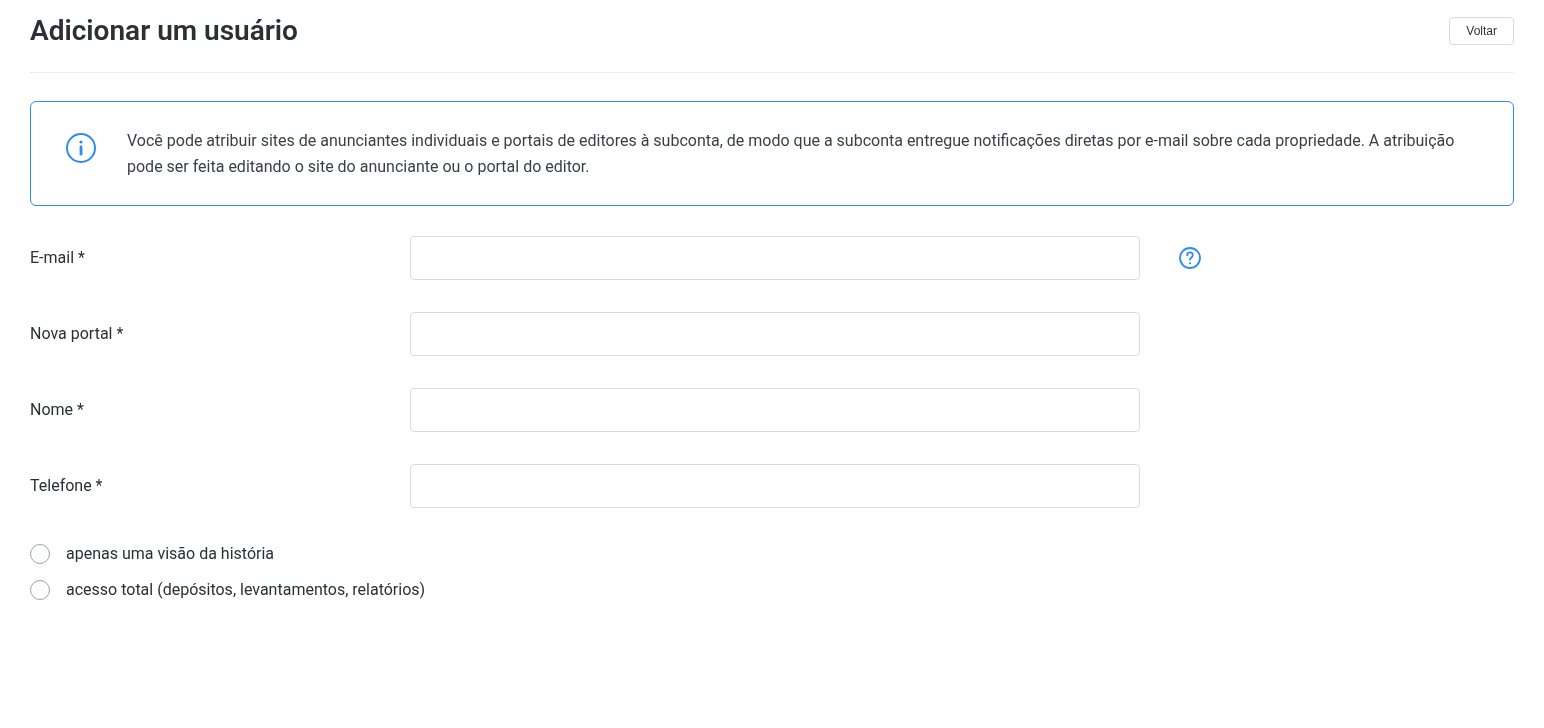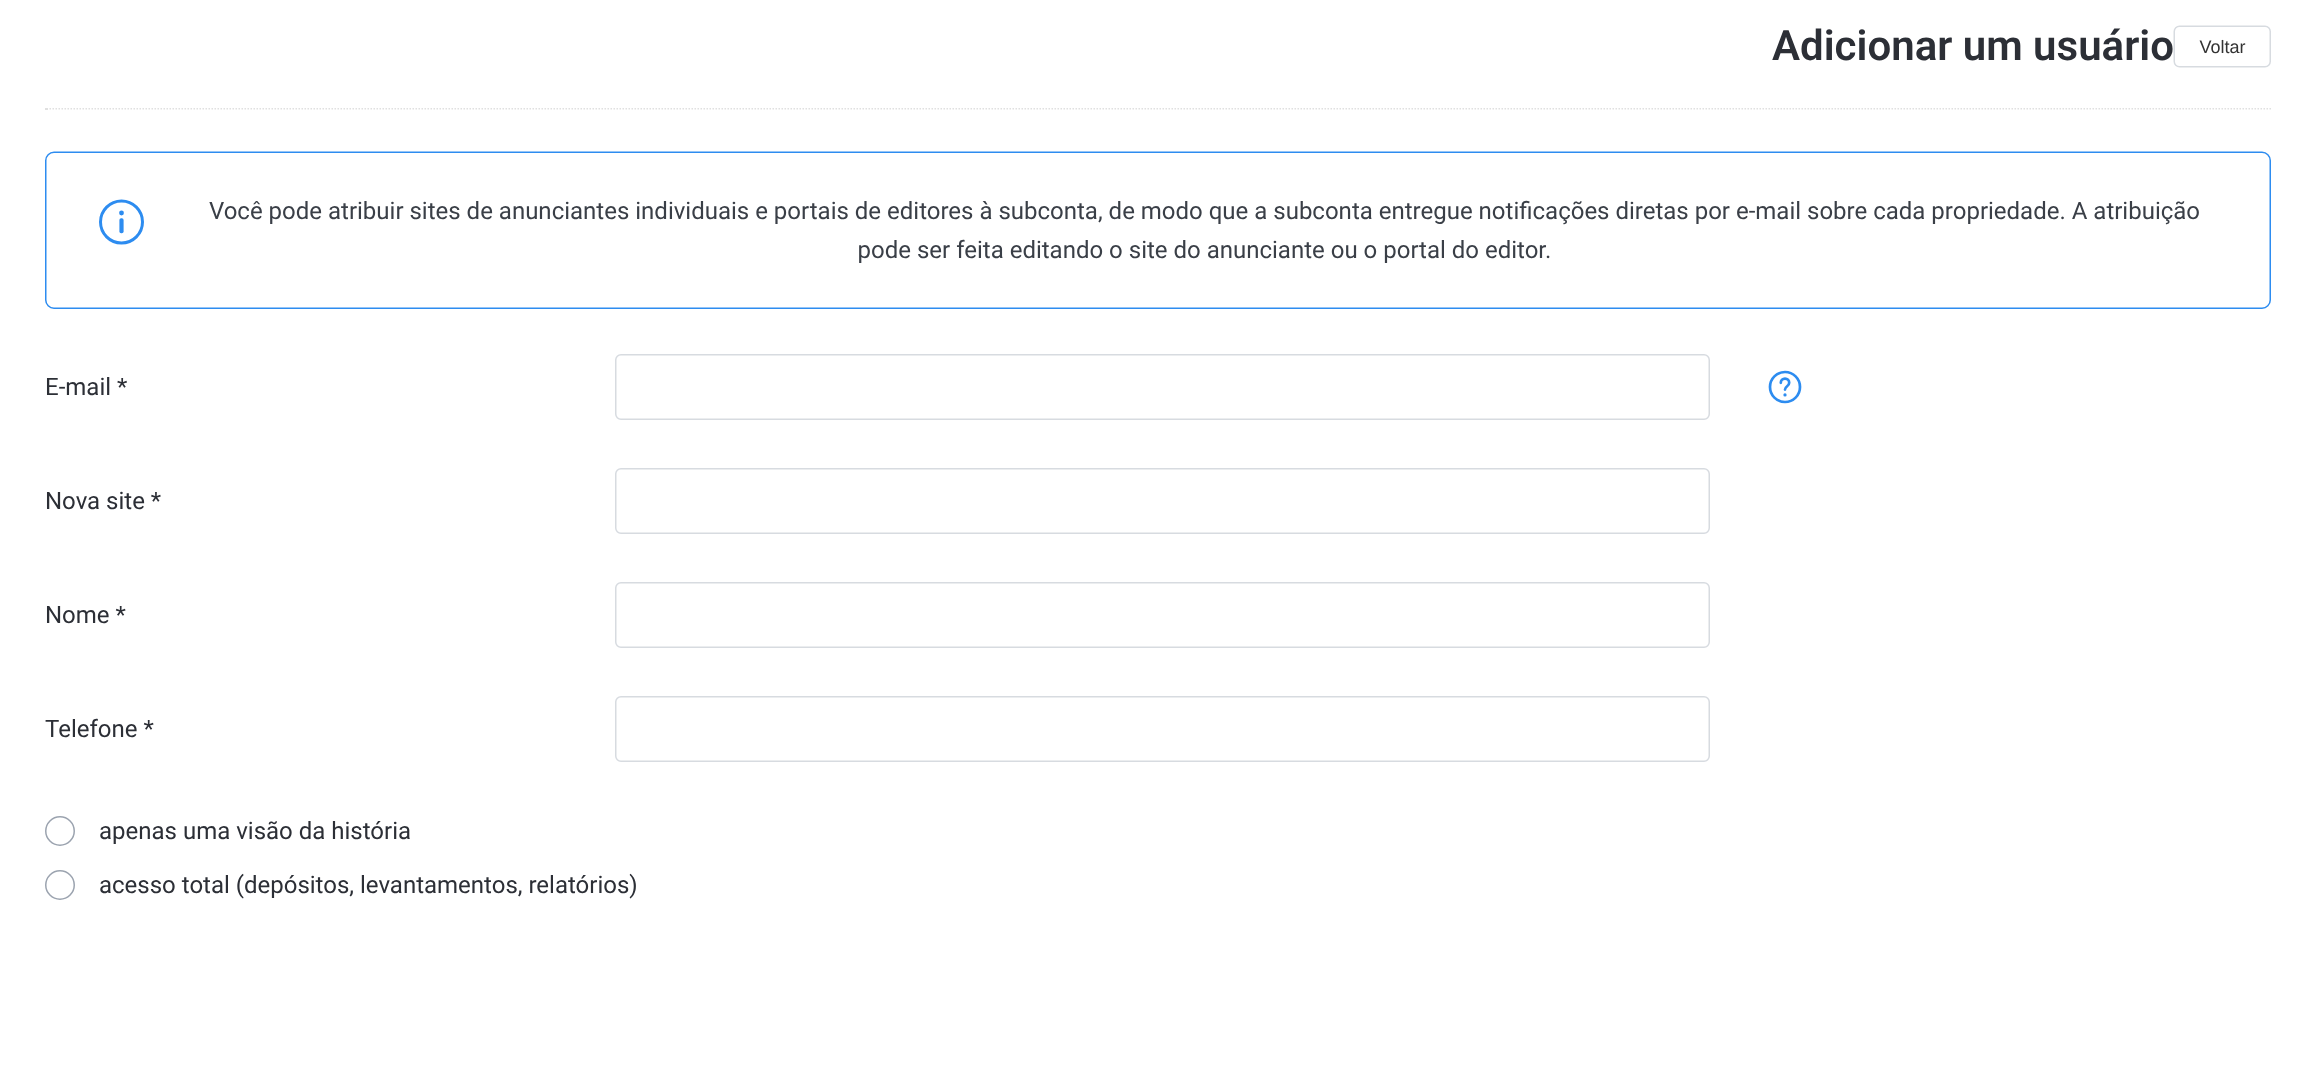--- a/index.html
+++ b/index.html
@@ -13,21 +13,21 @@
     color: #2c2f36;
     font-size: 16px;
     line-height: 1.5;
     width: 1544px;
   }
   .page {
     padding: 10px 30px 30px 30px;
   }
   .header-row {
     display: flex;
-    justify-content: flex-end;
+    justify-content: space-between;
     align-items: center;
     padding-bottom: 20px;
     border-bottom: 1px dotted #e0e0e0;
   }
   .page-title {
     font-size: 28px;
     font-weight: 600;
     color: #2c2f36;
   }
   .btn-back {
@@ -41,21 +41,20 @@
   }
   .info-box {
     margin-top: 28px;
     border: 1px solid #2d8cf0;
     border-radius: 6px;
     background: #ffffff;
     padding: 26px 34px;
     display: flex;
     align-items: flex-start;
     gap: 30px;
-    text-align: center;
   }
   .info-icon {
     flex: 0 0 auto;
     margin-top: 4px;
   }
   .info-text {
     font-size: 16px;
     color: #3a3f47;
     line-height: 1.6;
   }
@@ -172,21 +171,21 @@
           <svg width="24" height="24" viewBox="0 0 24 24" fill="none">
             <circle cx="12" cy="12" r="10" stroke="#2d8cf0" stroke-width="1.8"></circle>
             <path d="M9.2 9.2c0-1.55 1.25-2.8 2.8-2.8s2.8 1.25 2.8 2.8c0 1.1-.6 1.7-1.4 2.3-.7.55-1.4 1.1-1.4 2.2" stroke="#2d8cf0" stroke-width="1.8" stroke-linecap="round" fill="none"></path>
             <circle cx="12" cy="17.3" r="1.1" fill="#2d8cf0"></circle>
           </svg>
         </span>
       </div>
     </div>
 
     <div class="form-row">
-      <div class="form-label">Nova site *</div>
+      <div class="form-label">Nova portal *</div>
       <div class="form-control-wrap">
         <input type="password" class="form-input" value="" style="">
       </div>
     </div>
 
     <div class="form-row">
       <div class="form-label">Nome *</div>
       <div class="form-control-wrap">
         <input type="text" class="form-input" value="" style="">
       </div>

